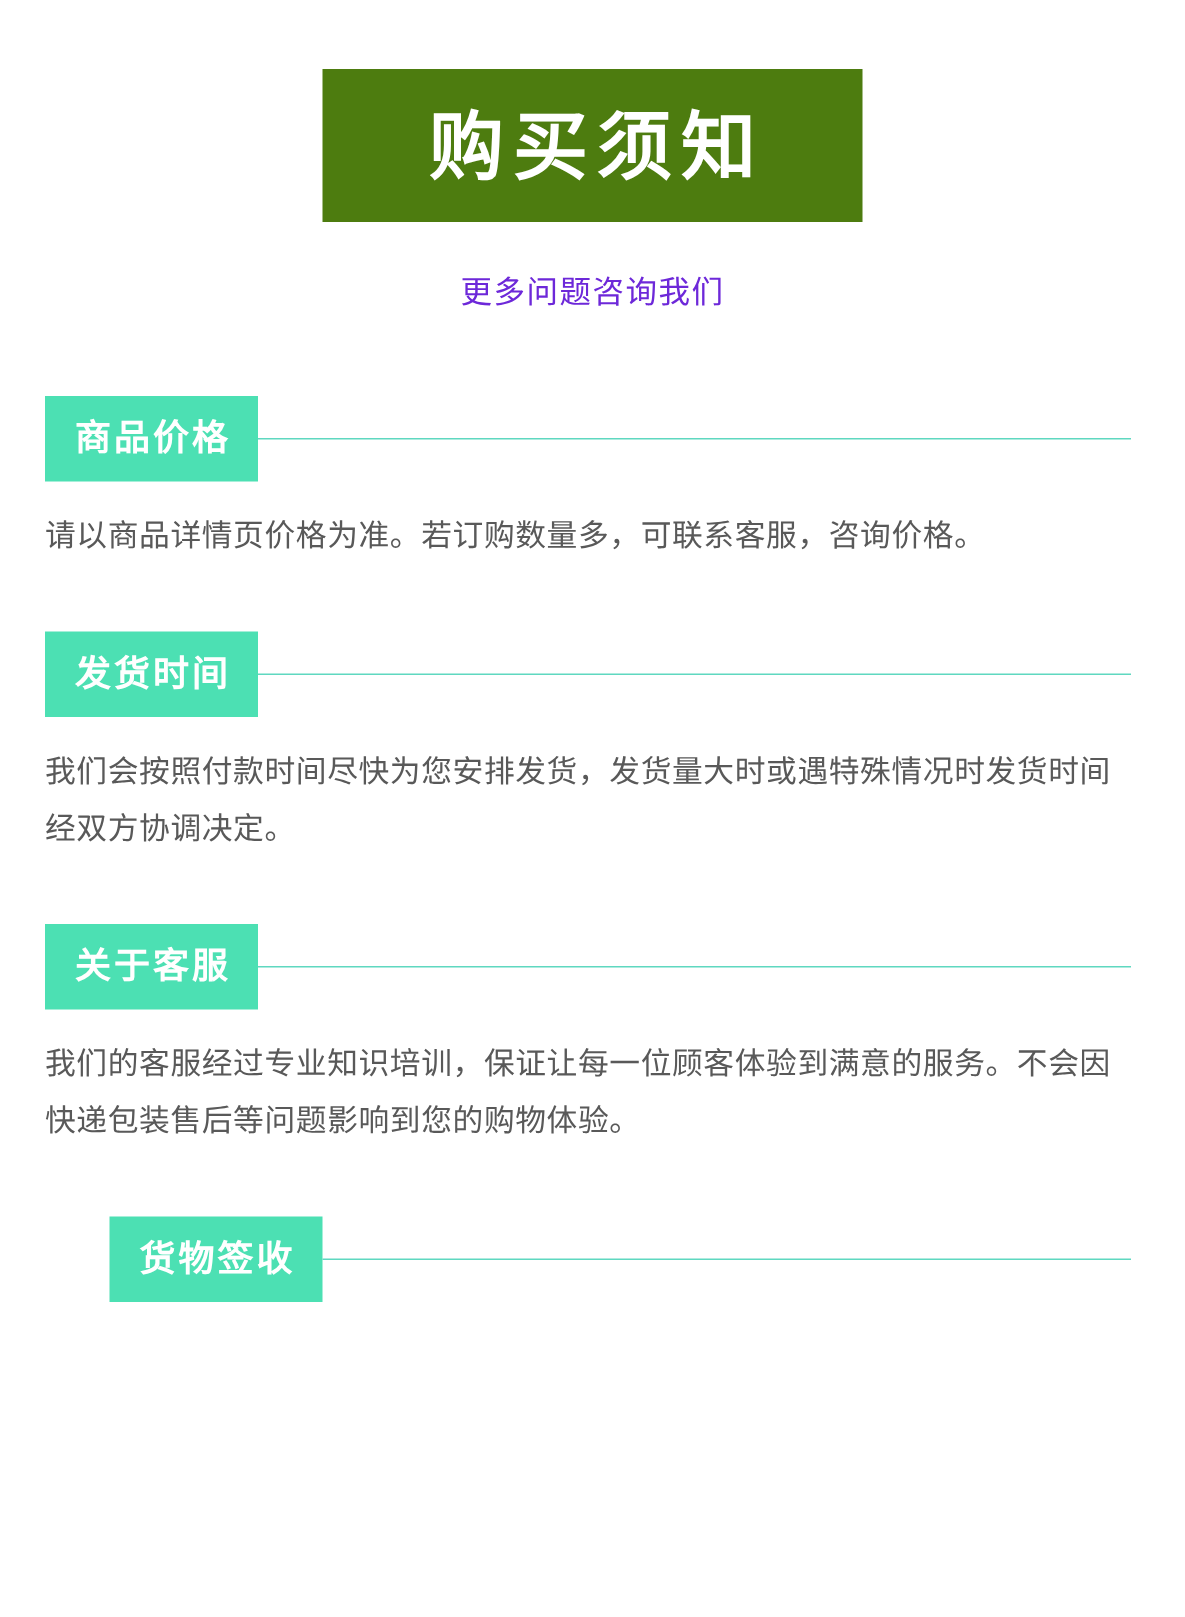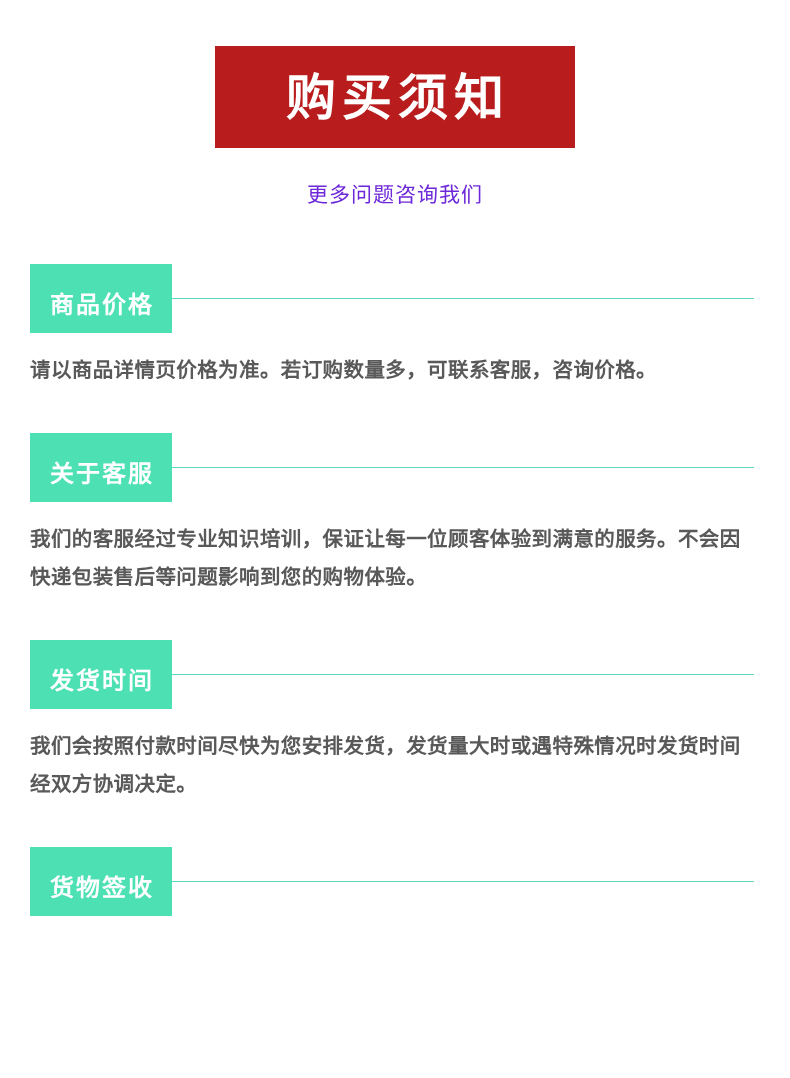--- a/index.html
+++ b/index.html
@@ -22,21 +22,21 @@
     box-sizing: border-box;
   }
 
   
   .header {
     padding-top: 46px;
     text-align: center;
   }
   .title-banner {
     display: inline-block;
-    background: #b91c1c;
+    background: #4d7c0f;
     color: #ffffff;
     font-size: 50px;
     font-weight: bold;
     letter-spacing: 6px;
     line-height: 1;
     padding: 27px 40px 25px 46px;
     box-sizing: border-box;
     min-width: 360px;
   }
   .subtitle {
@@ -49,49 +49,49 @@
   
   .sections {
     margin-top: 56px;
     padding: 0 36px 0 30px;
   }
   .section {
     margin-bottom: 44px;
   }
   .section:last-child {
     margin-bottom: 0;
+    margin-left: 43px;
   }
   .sec-head {
     display: flex;
     align-items: center;
   }
   .sec-tag {
     background: #4ce0b3;
     color: #ffffff;
     font-size: 24px;
     font-weight: bold;
     letter-spacing: 2px;
     line-height: 1;
-    padding: 29px 18px 16px 20px;
+    padding: 17px 18px 16px 20px;
     white-space: nowrap;
   }
   .sec-rule {
     flex: 1 1 auto;
     height: 1px;
     background: #5fd8c0;
     margin-left: 0;
   }
   .sec-body {
     margin-top: 18px;
     font-size: 20.5px;
     line-height: 1.85;
     color: #595959;
     letter-spacing: 0.4px;
     padding-right: 8px;
-    font-weight: bold;
   }
 </style>
 </head>
 <body>
 
 <div class="page">
 
   <div class="header">
     <div class="title-banner">购买须知</div>
     <div class="subtitle">更多问题咨询我们</div>
@@ -102,32 +102,32 @@
     <div class="section">
       <div class="sec-head">
         <div class="sec-tag">商品价格</div>
         <div class="sec-rule"></div>
       </div>
       <div class="sec-body">请以商品详情页价格为准。若订购数量多，可联系客服，咨询价格。</div>
     </div>
 
     <div class="section">
       <div class="sec-head">
+        <div class="sec-tag">发货时间</div>
+        <div class="sec-rule"></div>
+      </div>
+      <div class="sec-body">我们会按照付款时间尽快为您安排发货，发货量大时或遇特殊情况时发货时间经双方协调决定。</div>
+    </div>
+
+    <div class="section">
+      <div class="sec-head">
         <div class="sec-tag">关于客服</div>
         <div class="sec-rule"></div>
       </div>
       <div class="sec-body">我们的客服经过专业知识培训，保证让每一位顾客体验到满意的服务。不会因快递包装售后等问题影响到您的购物体验。</div>
-    </div>
-
-    <div class="section">
-      <div class="sec-head">
-        <div class="sec-tag">发货时间</div>
-        <div class="sec-rule"></div>
-      </div>
-      <div class="sec-body">我们会按照付款时间尽快为您安排发货，发货量大时或遇特殊情况时发货时间经双方协调决定。</div>
     </div>
 
     <div class="section">
       <div class="sec-head">
         <div class="sec-tag">货物签收</div>
         <div class="sec-rule"></div>
       </div>
     </div>
 
   </div>

